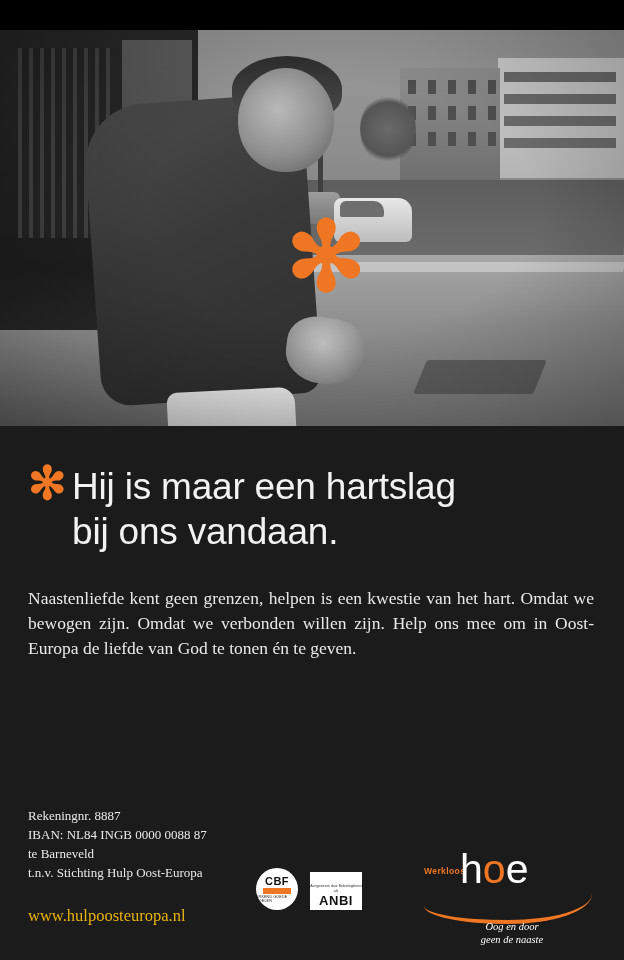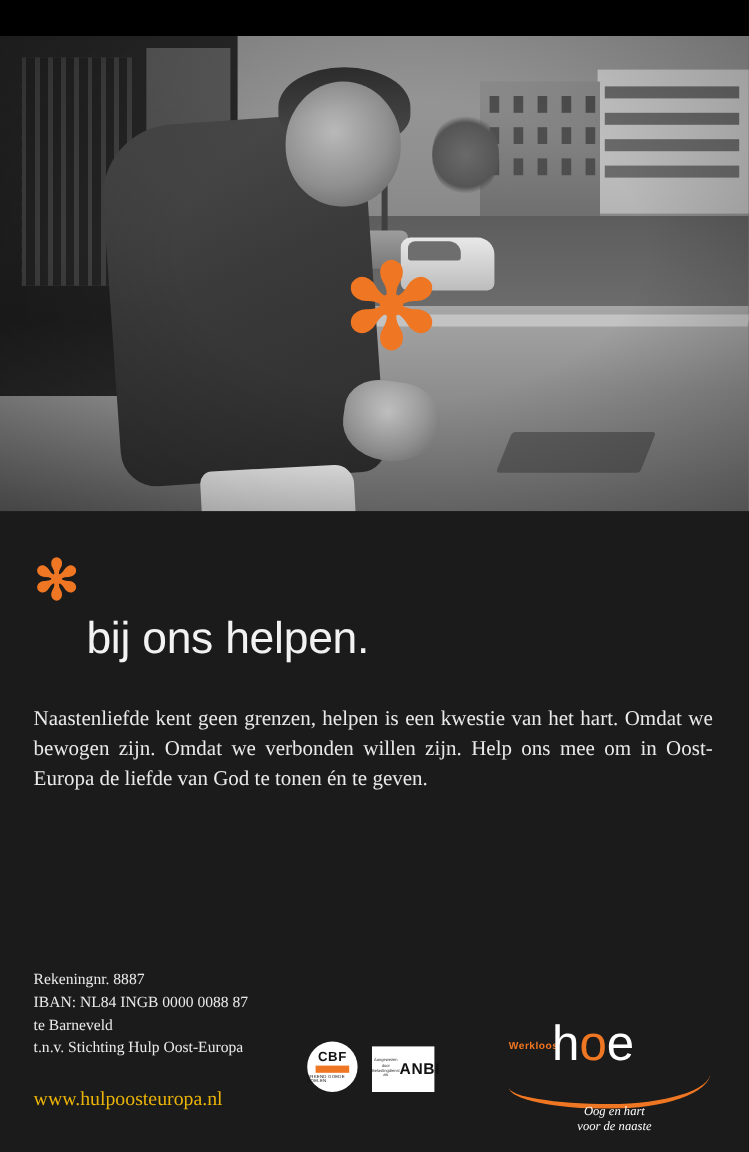--- a/index.html
+++ b/index.html
@@ -239,21 +239,21 @@
     width:42px; height:42px; border-radius:50%;
     background:#fff; color:#111;
     display:flex; flex-direction:column; align-items:center; justify-content:center;
     font-family:"Liberation Sans", sans-serif;
   }
   .cbf .cbf-top { font-size:11px; font-weight:700; letter-spacing:.5px; }
   .cbf .cbf-bar { width:28px; height:6px; background:#ef7622; margin:1px 0; }
   .cbf .cbf-bot { font-size:3.6px; letter-spacing:.2px; }
   .anbi {
     width:52px; height:38px; background:#fff; color:#111;
-    display:flex; flex-direction:row; align-items:center; 
+    display:flex; flex-direction:column; align-items:center; justify-content:flex-end;
     font-family:"Liberation Sans", sans-serif;
     padding-bottom:2px; box-sizing:border-box;
   }
   .anbi .anbi-small { font-size:3.4px; line-height:4.4px; text-align:center; color:#333; }
   .anbi .anbi-main { font-size:13px; font-weight:700; letter-spacing:.5px; }
 
   
   .logo {
     position:absolute; right:0; top:36px; width:180px; height:112px;
   }
@@ -315,22 +315,22 @@
     <div class="bag"></div>
     <div class="photo-vignette"></div>
     <div class="asterisk-photo">✻</div>
   </div>
 
   <div class="content">
 
     <div class="headline-wrap">
       <span class="headline-star">✻</span>
       <h1 class="headline">
-        <br>
-        <span>bij ons helpen.</span>
+        <span>Hij is maar een hartslag</span><br>
+        <span>bij ons vandaan.</span>
       </h1>
     </div>
 
     <div class="body-copy">
       <p>Naastenliefde kent geen grenzen, helpen is een kwestie van het hart. Omdat we bewogen zijn. Omdat we verbonden willen zijn. Help ons mee om in Oost-Europa de liefde van God te tonen én te geven.</p>
     </div>
 
     <div class="footer">
 
       <div class="payinfo">
@@ -352,20 +352,20 @@
           <span class="anbi-small">Aangewezen door Belastingdienst als</span>
           <span class="anbi-main">ANBI</span>
         </div>
       </div>
 
       <div class="logo">
         <span class="logo-stichting">Werkloos</span>
         <span class="logo-hoe"><span>h</span><span class="o">o</span><span>e</span></span>
         <span class="logo-swoosh"></span>
         <div class="logo-tag">
-          <div>Oog en hart</div>
-          <div>voor de naaste</div>
+          <div>Oog en door</div>
+          <div>geen de naaste</div>
         </div>
       </div>
 
     </div>
   </div>
 </div>
 
 </body></html>

